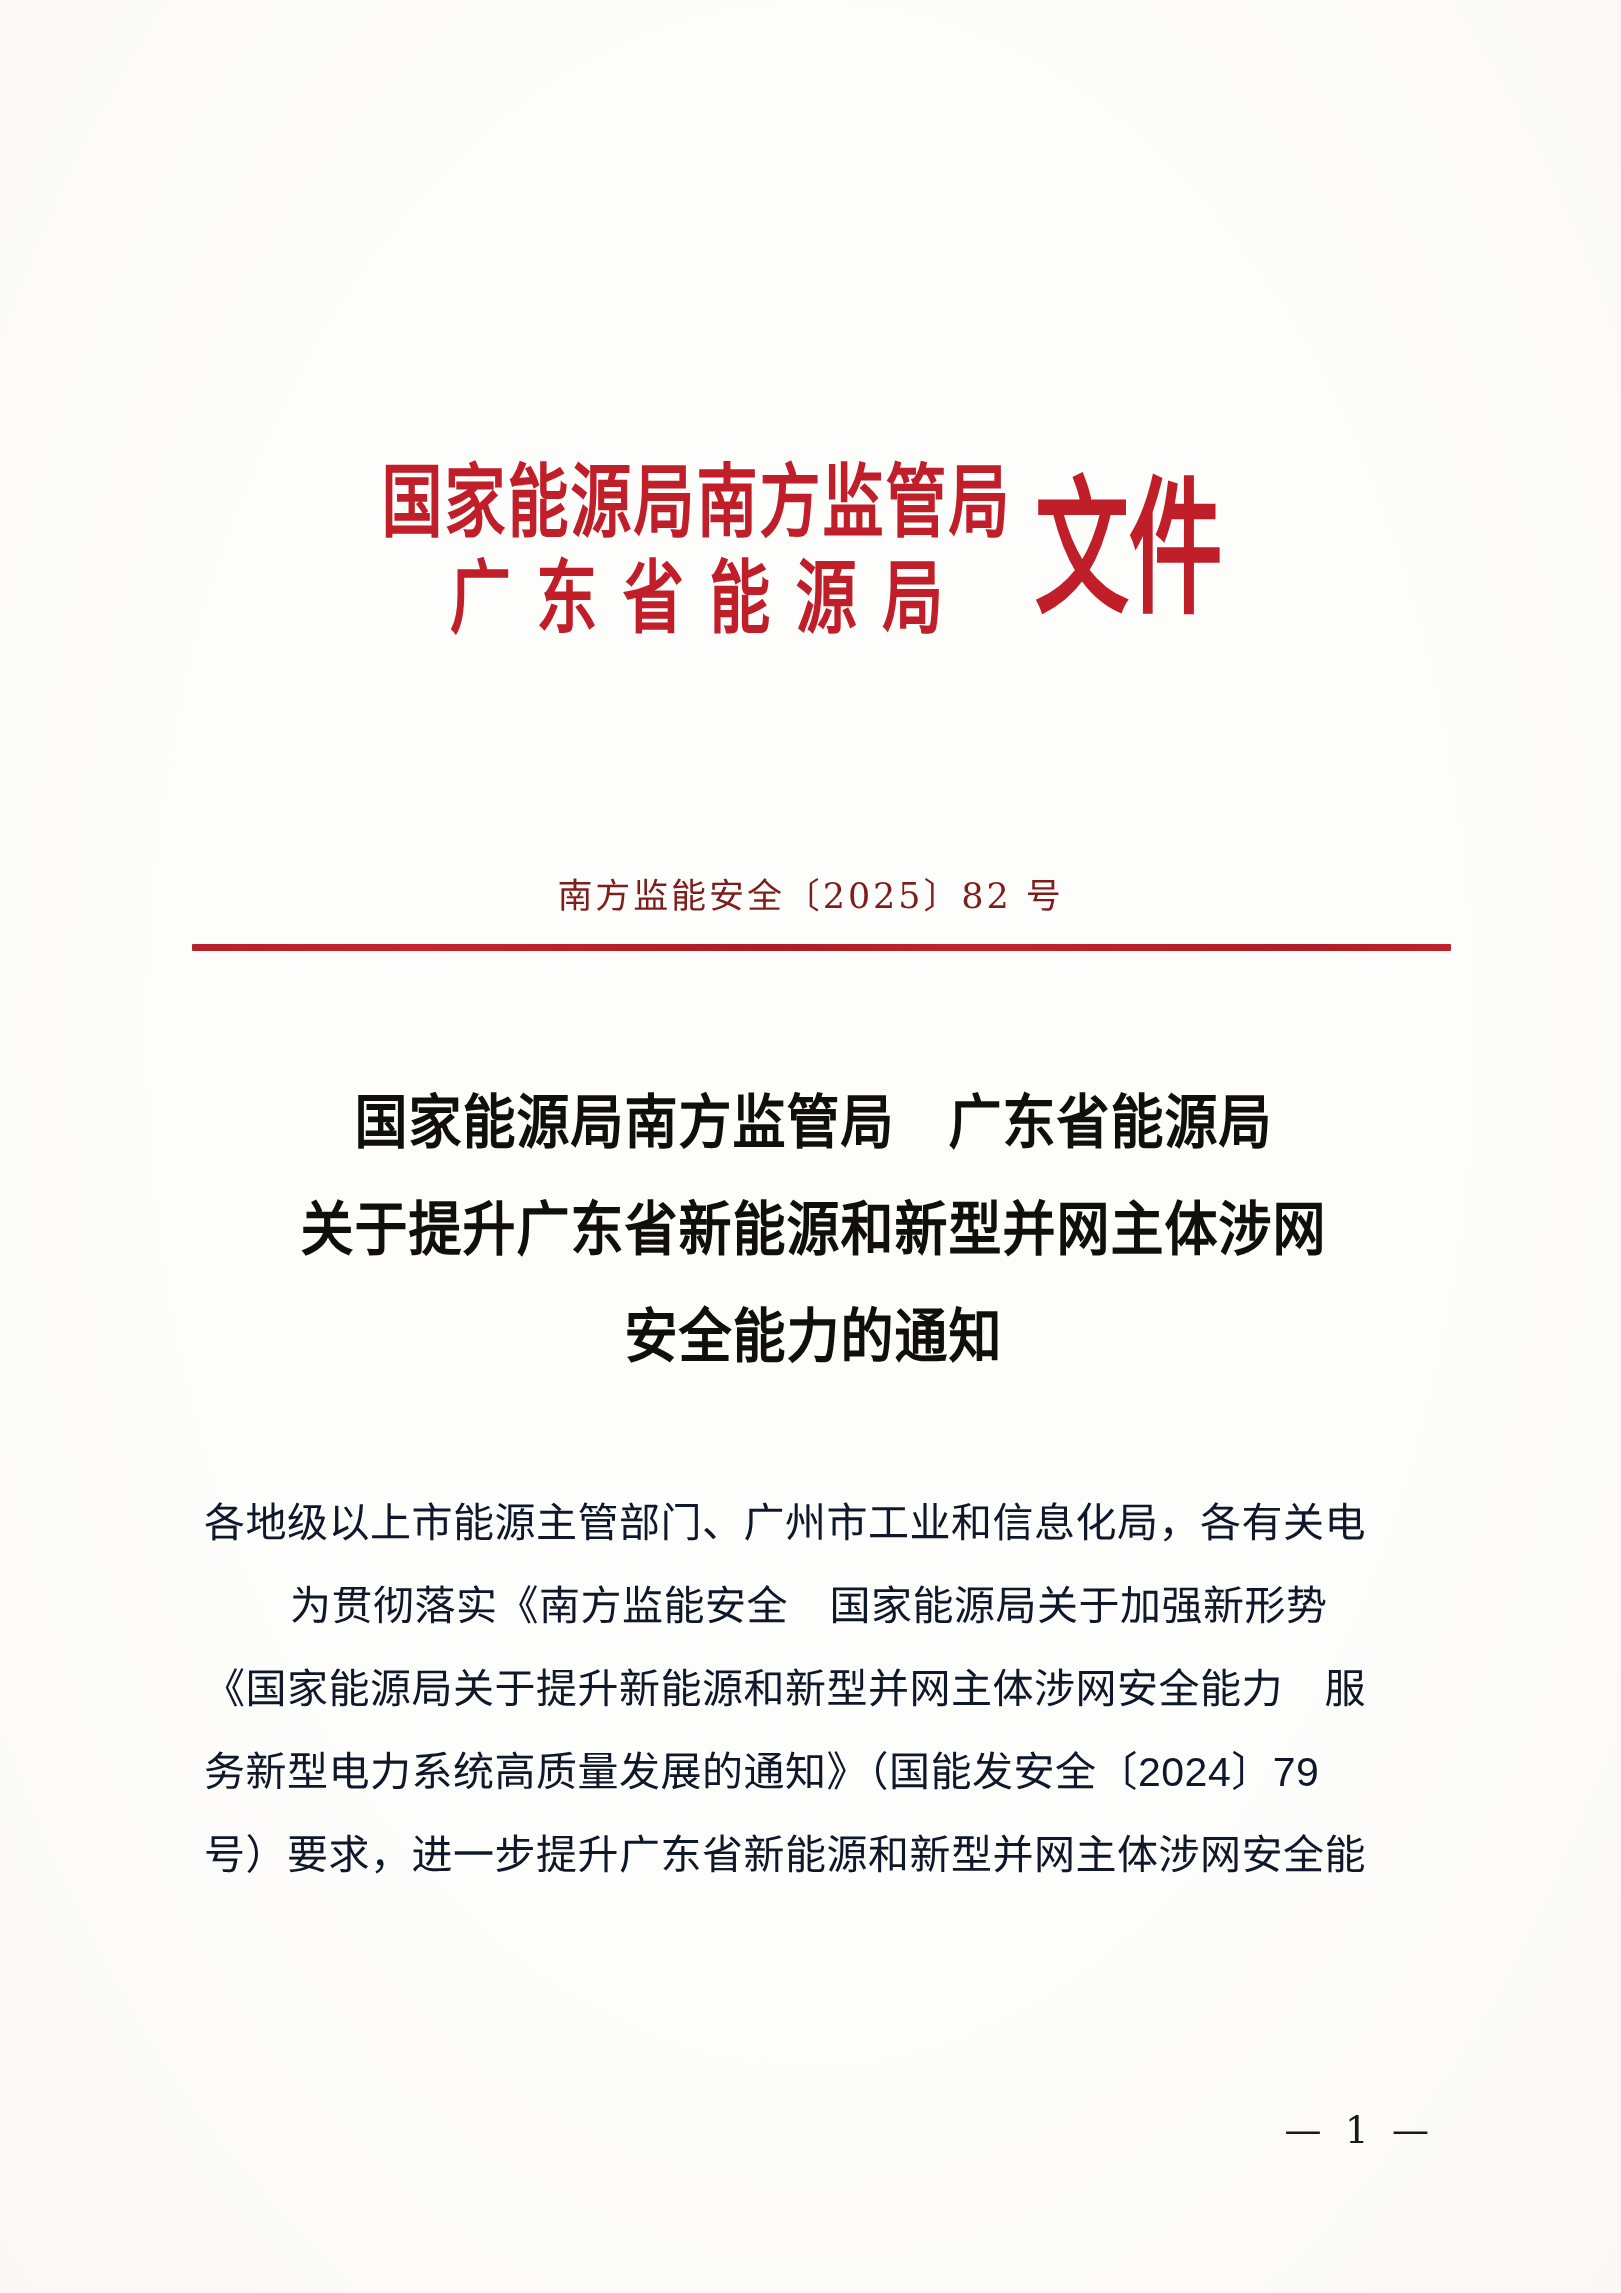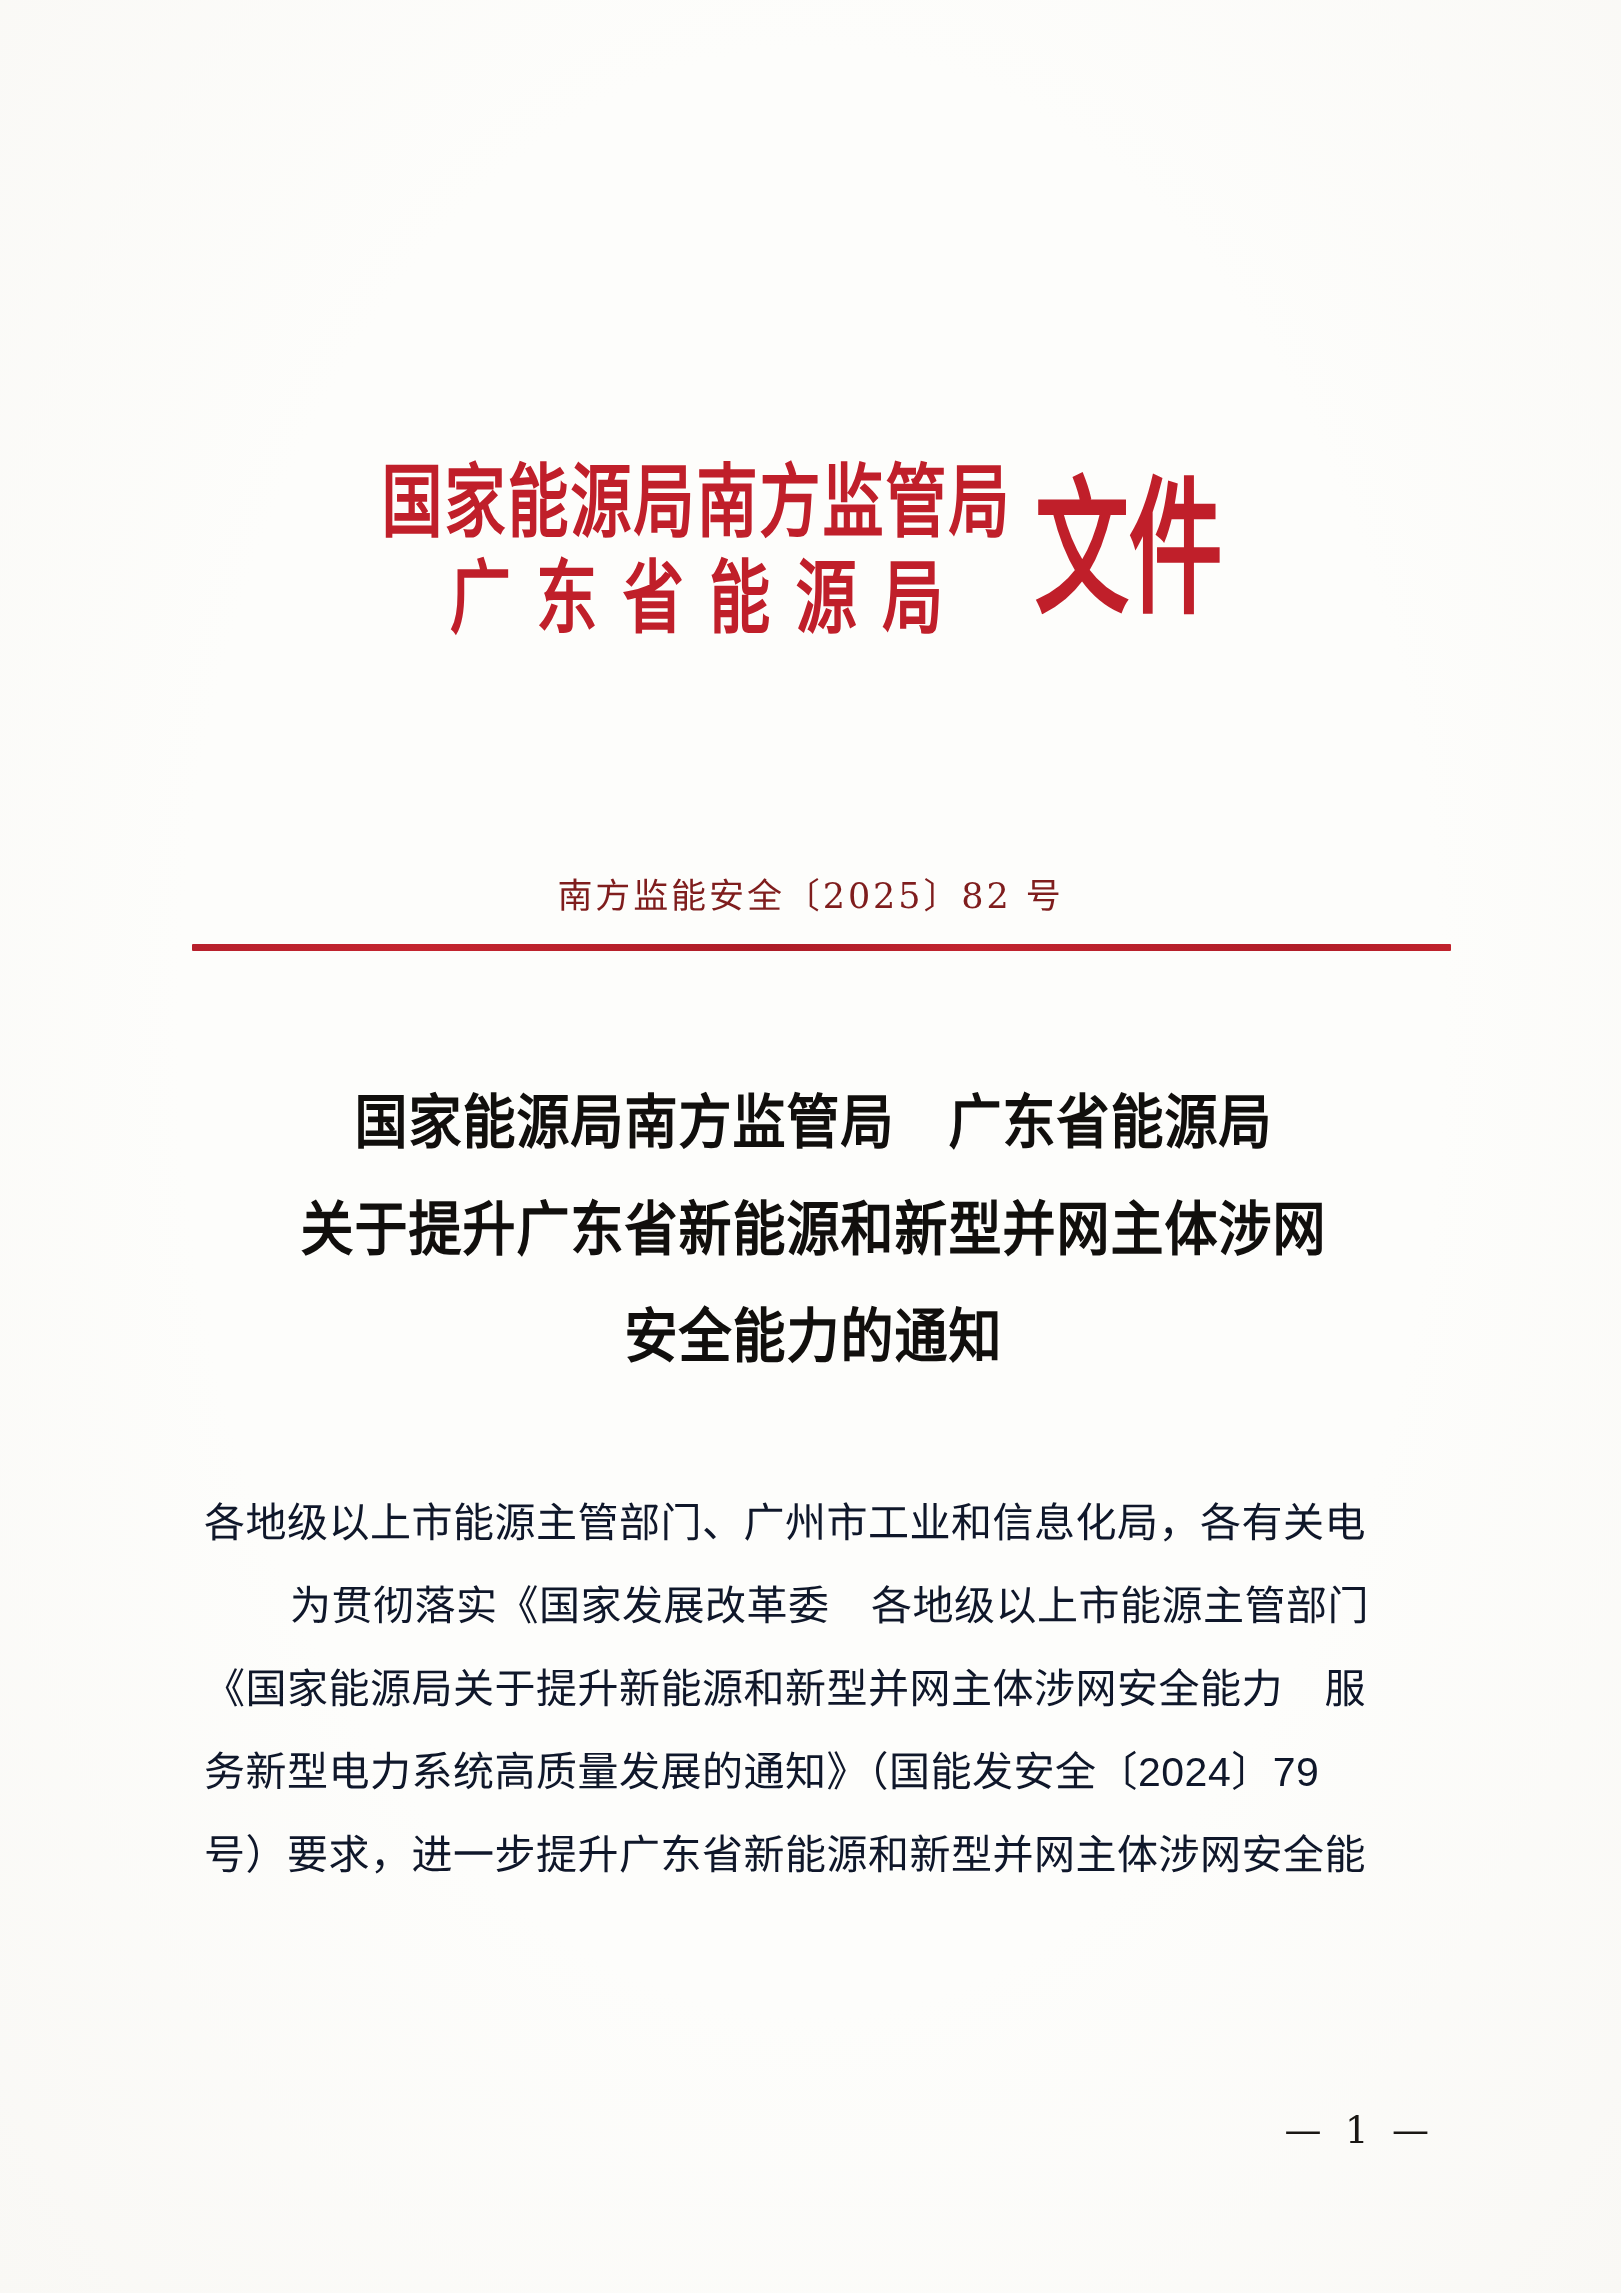--- a/index.html
+++ b/index.html
@@ -196,21 +196,21 @@
   <div class="red-rule"></div>
 
   <div class="title-block">
     <div class="title-line">国家能源局南方监管局　广东省能源局</div>
     <div class="title-line">关于提升广东省新能源和新型并网主体涉网</div>
     <div class="title-line">安全能力的通知</div>
   </div>
 
   <div class="body-block">
     <div class="body-line">各地级以上市能源主管部门、广州市工业和信息化局，各有关电</div>
-    <div class="body-line indent">为贯彻落实《国家发展改革委　各地级以上市能源主管部门</div>
+    <div class="body-line indent">为贯彻落实《南方监能安全　国家能源局关于加强新形势</div>
     <div class="body-line">《国家能源局关于提升新能源和新型并网主体涉网安全能力　服</div>
     <div class="body-line">务新型电力系统高质量发展的通知》（国能发安全〔2024〕79</div>
     <div class="body-line">号）要求，进一步提升广东省新能源和新型并网主体涉网安全能</div>
   </div>
 
   <div class="footer">— 1 —</div>
 
 </div>
 
 

